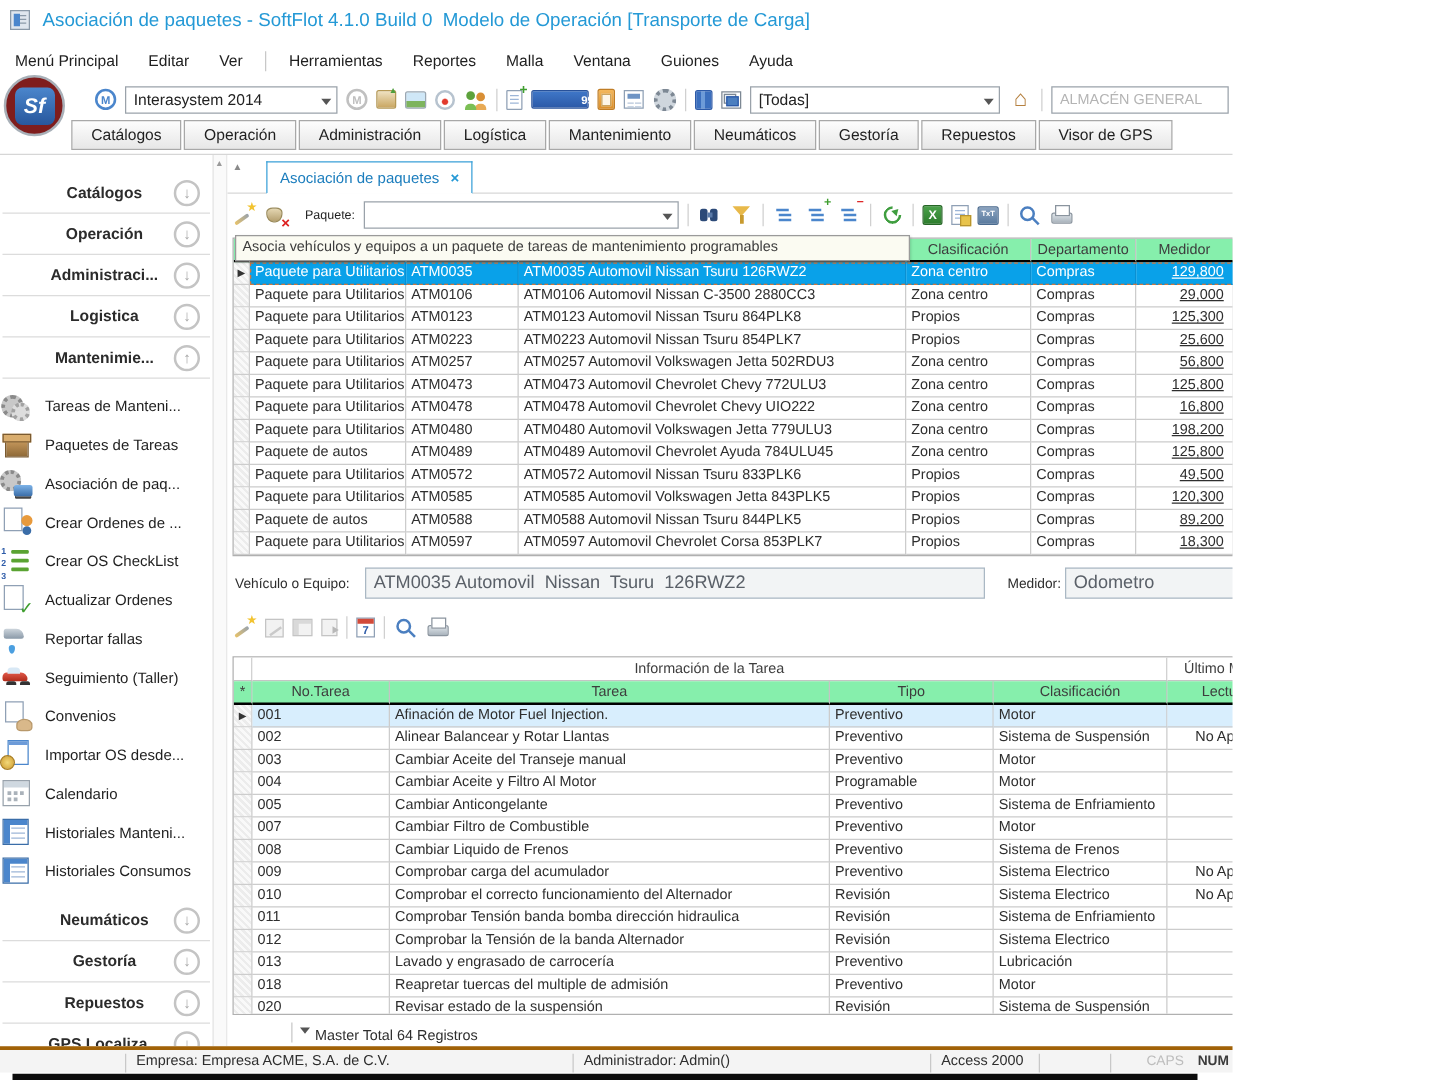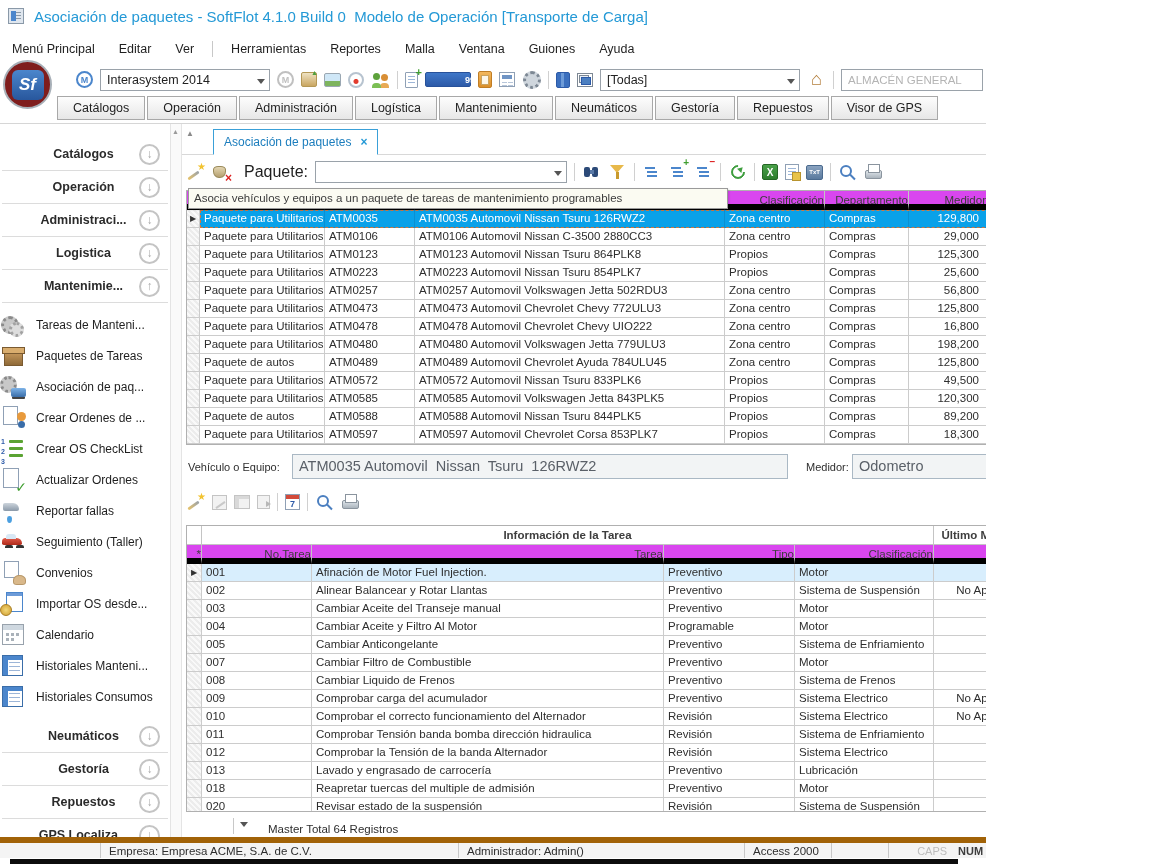--- a/index.html
+++ b/index.html
@@ -153,43 +153,43 @@
   .tabbar { position:absolute; left:0; top:4px; width:960px; height:27px; border-bottom:1px solid #d8d8d8; }
   .tab-scroll { position:absolute; left:4px; top:1px; font-size:8px; color:#8a8a8a; }
   .doctab { position:absolute; left:31px; bottom:-1px; height:26px; background:#fff; border:1px solid #3aa0d8; border-bottom:1px solid #fff; display:flex; align-items:center; padding:0 10px; gap:9px; }
   .doctab-lbl { color:#1b7dbd; font-size:12px; }
   .tab-close { color:#2499d6; font-weight:bold; font-size:12px; }
   .tab-close::before { content:"×"; }
   .pane-close { position:absolute; right:6px; top:3px; color:#777; font-size:13px; }
   .pane-close::before { content:"×"; }
 
   .ctoolbar { position:absolute; left:4px; top:33px; width:960px; height:30px; display:flex; align-items:center; gap:7px; }
-  .paq-label { font-size:16px; color:#1f1f1f; margin-left:6px; }
+  .paq-label { font-size:10px; color:#1f1f1f; margin-left:6px; }
   .combo.paquete { width:252px; height:22px; }
 
   .tooltip { position:absolute; left:6px; top:64px; width:540px; height:21px; background:#fbfbf2; border:1px solid #9a9a9a; font-size:11.5px; color:#3c3c3c; line-height:19px; padding-left:5px; z-index:6; box-shadow:1px 1px 2px rgba(0,0,0,.15); white-space:nowrap; overflow:hidden; }
 
   
   .grid { position:absolute; background:#fff; border:1px solid #b0b0b0; overflow:hidden; }
   .g1 { left:4px; top:66px; width:954px; height:255px; }
   .g2 { left:4px; top:401px; width:954px; height:287px; }
   .gbody { position:absolute; left:0; top:0; right:14px; bottom:0; overflow:hidden; }
   .hrow, .trow { display:flex; }
-  .hcell { border-right:1px solid #c4c4c4; border-bottom:6px solid #000000; text-align:right; font-size:11.5px; color:#3d3d3d; height:19px; line-height:18px; overflow:hidden; white-space:nowrap; flex:none; background:#d946ef; }
+  .hcell { border-right:1px solid #c4c4c4; border-bottom:2px solid #000000; text-align:center; font-size:11.5px; color:#3d3d3d; height:19px; line-height:18px; overflow:hidden; white-space:nowrap; flex:none; background:#86efac; }
   .tcell { border-right:1px solid #ccc; border-bottom:1px solid #ccc; font-size:11.5px; color:#2e2e2e; height:18px; line-height:17px; padding:0 4px; overflow:hidden; white-space:nowrap; flex:none; }
   .tcell.ind { padding:0; text-align:center; font-size:8px; color:#333; background:repeating-linear-gradient(45deg,#ececec 0 2px,#f9f9f9 2px 4px); }
   .v0{width:13px} .v1{width:125px} .v2{width:90px} .v3{width:310px} .v4{width:100px} .v5{width:84px} .v6{width:78px} .v7{width:76px} .v8{width:64px}
   .t0{width:15px} .t1{width:110px} .t2{width:352px} .t3{width:131px} .t4{width:139px} .t5{width:94px} .t6{width:99px}
-  .cc-medidor { text-align:right; padding-right:7px; }
+  .cc-medidor { text-align:right; padding-right:7px;text-decoration:underline; }
   .cc-unidad, .cc-lectura { text-align:center; }
   .g1 .trow.sel { position:relative; }
   .g1 .trow.sel .tcell:not(.ind) { background:#09a1e9; color:#fff; border-right-color:#0b8fd0; border-bottom-color:#0b8fd0; }
   .g1 .trow.sel::after { content:""; position:absolute; left:13px; right:0; top:0; bottom:0; border:1px dashed #d07840; pointer-events:none; }
   .g2 .trow.sel .tcell:not(.ind) { background:#d8eefd; }
-  .g2-group { display:flex;font-weight:bold; }
+  .g2-group { display:flex; }
   .gh { border-right:1px solid #c4c4c4; border-bottom:1px solid #c4c4c4; text-align:center; font-size:11.5px; color:#3d3d3d; height:19px; line-height:18px; flex:none; background:#fff; }
   .gh.g-ind { width:15px; } .gh.ginfo { width:732px; } .gh.gult { width:193px; }
 
   .vscroll { position:absolute; right:0; top:0; bottom:0; width:14px; border-left:1px solid #c8c8c8; background:#fff; }
   .vs-up, .vs-down { position:absolute; left:0; width:13px; height:14px; text-align:center; font-size:7px; color:#8a8a8a; line-height:14px; }
   .vs-up { top:0; } .vs-down { bottom:0; }
   .vs-thumb { position:absolute; left:2px; width:9px; background:#bfbfbf; border-radius:1px; }
   .g1 .vs-thumb { top:17px; height:60px; }
   .g2 .vs-thumb { top:17px; height:88px; }
 
@@ -200,24 +200,24 @@
   .lbl-med { left:620px; }
   .fld { position:absolute; top:0; height:25px; background:#f2f4f5; border:1px solid #aab8c4; font-size:14.5px; color:#5a6068; line-height:23px; padding-left:6px; white-space:pre; overflow:hidden; }
   .fld-veh { left:106px; width:496px; }
   .fld-med { left:666px; width:162px; }
 
   .mtoolbar { position:absolute; left:4px; top:364px; width:960px; height:28px; display:flex; align-items:center; gap:7px; }
 
   .master { position:absolute; left:4px; top:694px; height:17px; width:500px; font-size:11.5px; color:#2e2e2e; }
   .mdiv { position:absolute; left:47px; top:0; height:16px; border-left:1px solid #c8c8c8; }
   .m-caret { position:absolute; left:54px; top:4px; width:0; height:0; border-left:4px solid transparent; border-right:4px solid transparent; border-top:5px solid #555; }
-  .m-text { position:absolute; left:66px; top:5px;margin-left:16px; }
+  .m-text { position:absolute; left:66px; top:5px; }
 
   
-  .statusbar { position:absolute; left:0; top:837px; width:1152px; height:21px; background:#f4f4f4; border-top:6px solid #a16207; display:flex; align-items:flex-end; font-size:11.5px; color:#2e2e2e; }
+  .statusbar { position:absolute; left:0; top:837px; width:1152px; height:21px; background:#f4f4f4; border-top:3px solid #a16207; display:flex; align-items:flex-end; font-size:11.5px; color:#2e2e2e; }
   .sseg { height:100%; display:flex; align-items:center; padding-left:8px; overflow:hidden; white-space:nowrap; flex:none; }
   .s0{width:100px} .s1{width:357px} .s2{width:285px} .s3{width:86px} .s4{width:56px}
   .sdiv { width:1px; height:15px; background:#c8c8c8; flex:none; }
   .skeys { width:192px; height:100%; display:flex; align-items:center; justify-content:center; gap:11px; flex:none; }
   .skey { color:#bdbdbd; font-size:11px; }
   .skey.on { color:#3c3c3c; font-weight:bold; }
 
   .taskbar-strip { position:absolute; left:10px; top:859px; width:948px; height:5px; background:#0c0c0c; }
   .taskbar-corner { position:absolute; left:1141px; top:858px; width:11px; height:6px; background:#1a1a1a; }
 </style>

